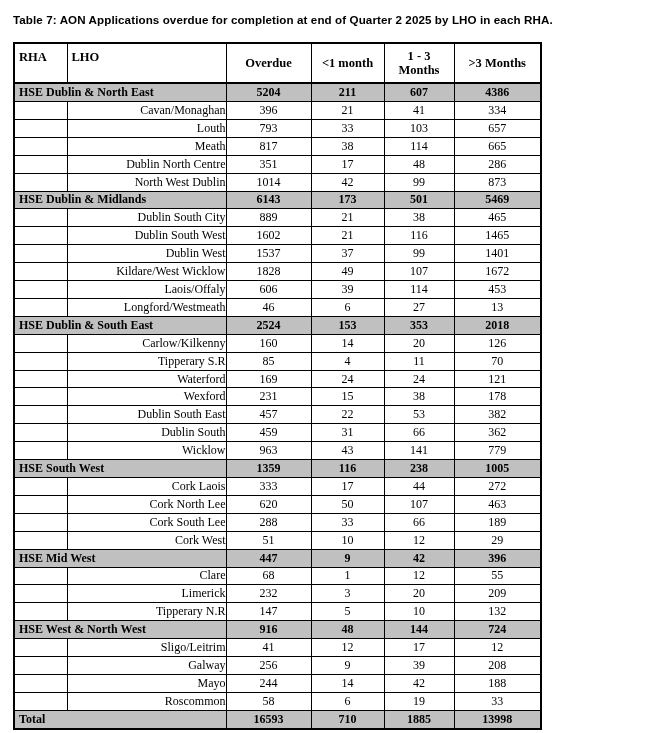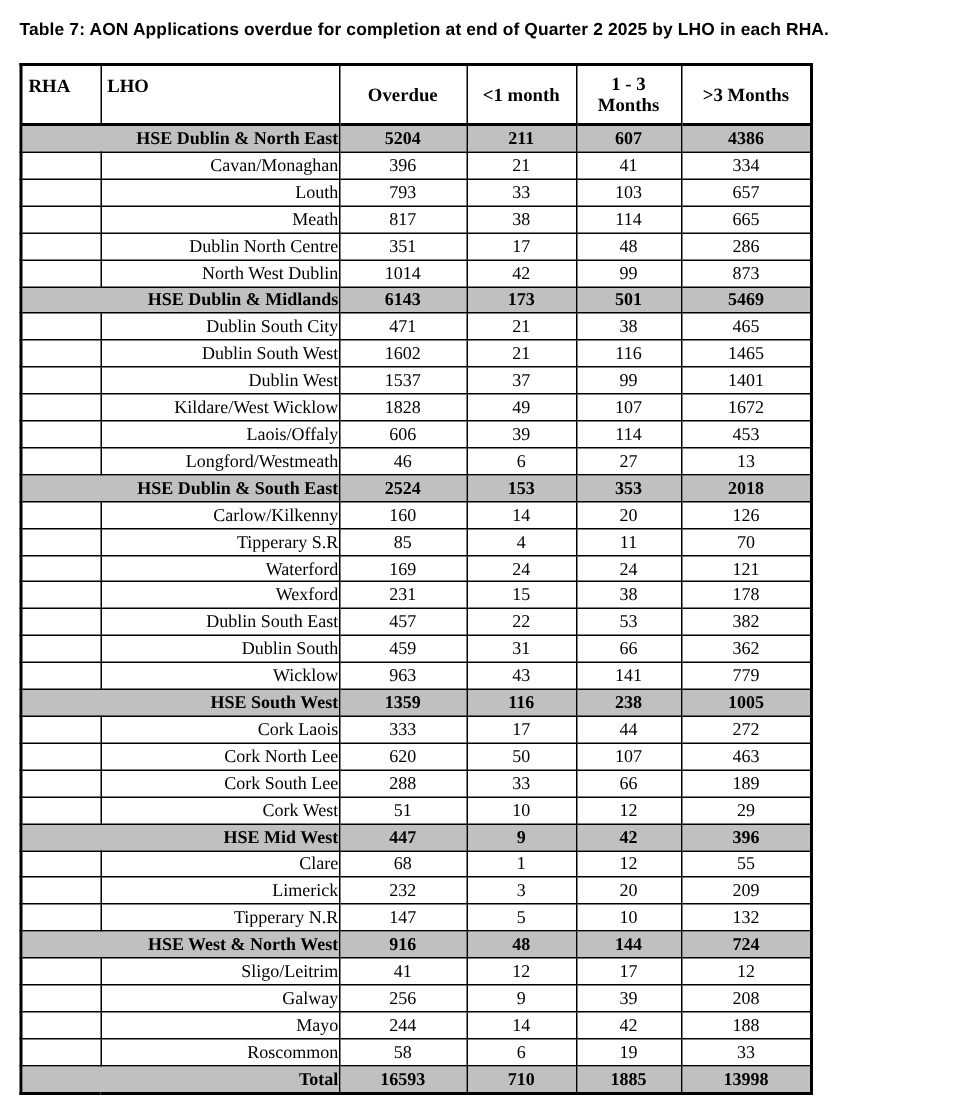--- a/index.html
+++ b/index.html
@@ -80,21 +80,21 @@
     white-space: nowrap;
   }
   td.cell-num {
     text-align: center;
   }
   tr.group-row td {
     background: #c0c0c0;
     font-weight: bold;
   }
   td.cell-group-label {
-    text-align: right;
+    text-align: left;
     padding-left: 4px;
     white-space: nowrap;
   }
 </style>
 </head>
 <body>
 
 <div class="page">
 
   <div class="doc-title">Table 7: AON Applications overdue for completion at end of Quarter 2 2025 by LHO in each RHA.</div>
@@ -169,21 +169,21 @@
         <tr class="group-row">
           <td colspan="2" class="cell-group-label">HSE Dublin &amp; Midlands</td>
           <td class="cell-num">6143</td>
           <td class="cell-num">173</td>
           <td class="cell-num">501</td>
           <td class="cell-num">5469</td>
         </tr>
         <tr>
           <td class="cell-rha-empty"></td>
           <td class="cell-lho">Dublin South City</td>
-          <td class="cell-num">471</td>
+          <td class="cell-num">889</td>
           <td class="cell-num">21</td>
           <td class="cell-num">38</td>
           <td class="cell-num">465</td>
         </tr>
         <tr>
           <td class="cell-rha-empty"></td>
           <td class="cell-lho">Dublin South West</td>
           <td class="cell-num">1602</td>
           <td class="cell-num">21</td>
           <td class="cell-num">116</td>

